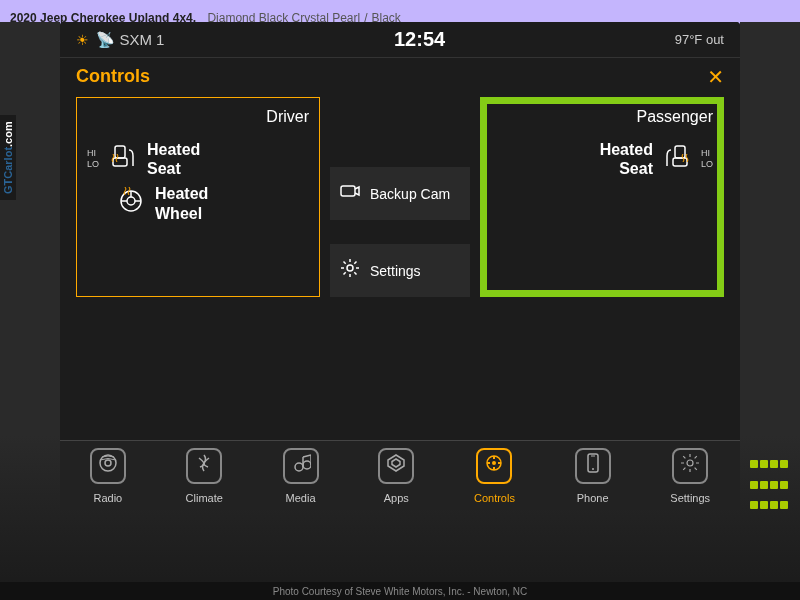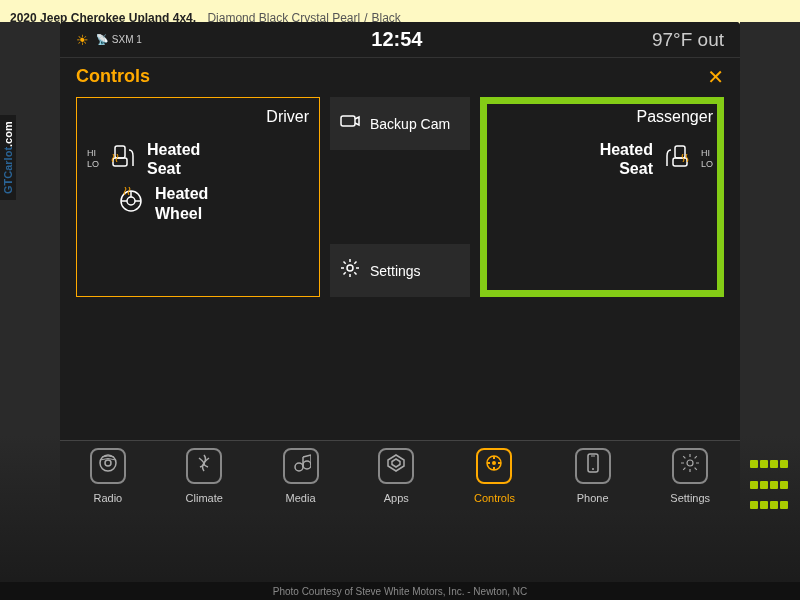--- a/index.html
+++ b/index.html
@@ -7,21 +7,21 @@
       width: 800px;
       height: 600px;
       background: #1a1a1a;
       font-family: Arial, sans-serif;
       overflow: hidden;
       position: relative;
     }
 
     
     .top-bar {
-      background: #fef9c3;
+      background: #c4b5fd;
       height: 36px;
       display: flex;
       align-items: center;
       padding: 0 10px;
       font-size: 12px;
       color: #333;
     }
     .top-bar-title {
       font-weight: bold;
       color: #222;
@@ -63,30 +63,30 @@
       display: flex;
       align-items: center;
       gap: 8px;
     }
     .status-icon {
       color: #ffaa00;
       font-size: 14px;
     }
     .status-sxm {
       color: #ccc;
-      font-size: 10px;
+      font-size: 15px;
     }
     .status-center {
       color: #fff;
       font-size: 20px;
       font-weight: bold;
     }
     .status-right {
       color: #ccc;
-      font-size: 19px;
+      font-size: 13px;
     }
 
     
     .controls-panel {
       background: #1c1c1c;
       padding: 8px 16px 12px;
       flex: 1;
     }
     .controls-header {
       display: flex;
@@ -151,22 +151,22 @@
       color: #fff;
       font-size: 16px;
       line-height: 1.2;
       font-weight: bold;
     }
 
     
     .center-col {
       display: flex;
       flex-direction: column;
-      justify-content: space-between;
-      gap: 8px;
+      justify-content: flex-end;
+      gap: 24px;
       min-width: 140px;
     }
     .center-btn {
       background: #2a2a2a;
       border: none;
       color: #fff;
       padding: 14px 10px;
       display: flex;
       align-items: center;
       gap: 10px;

